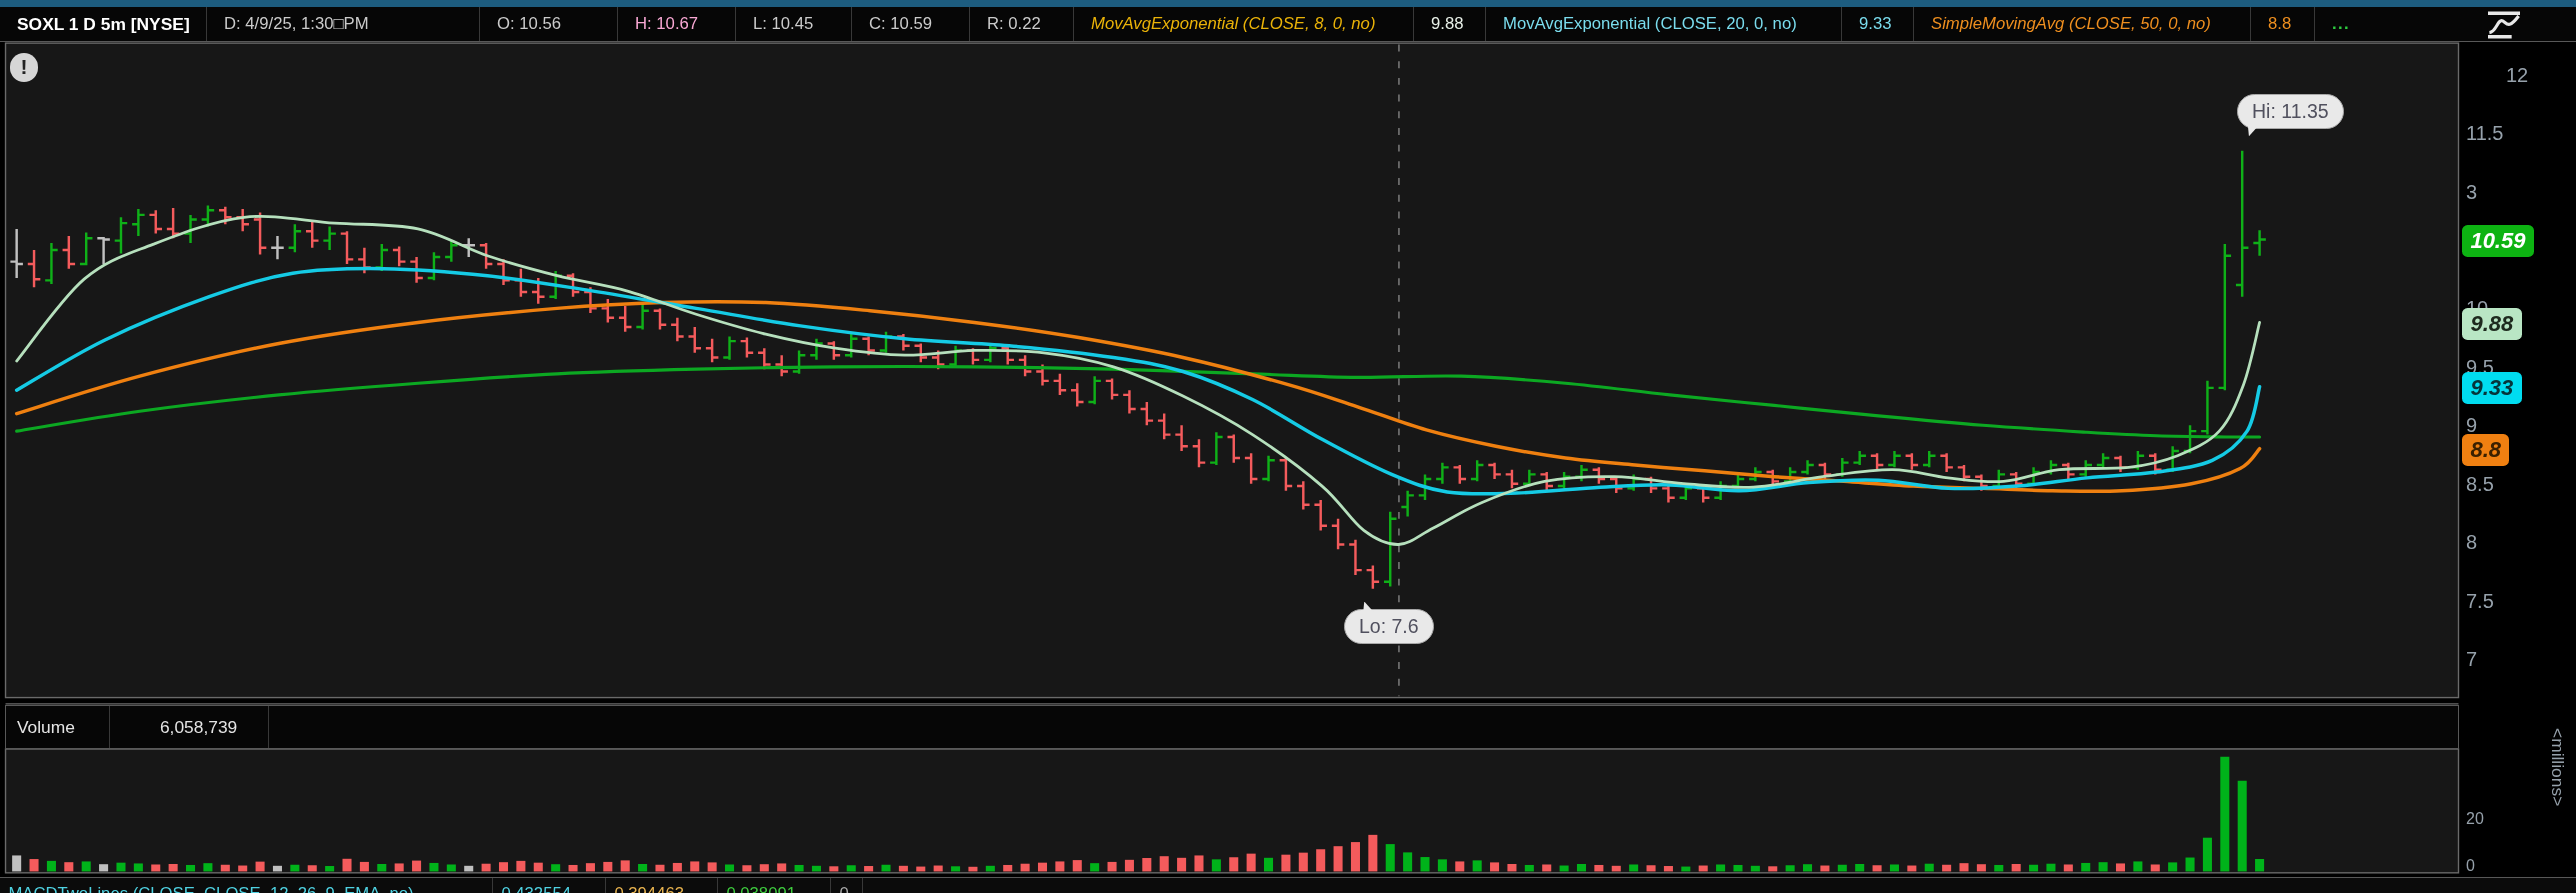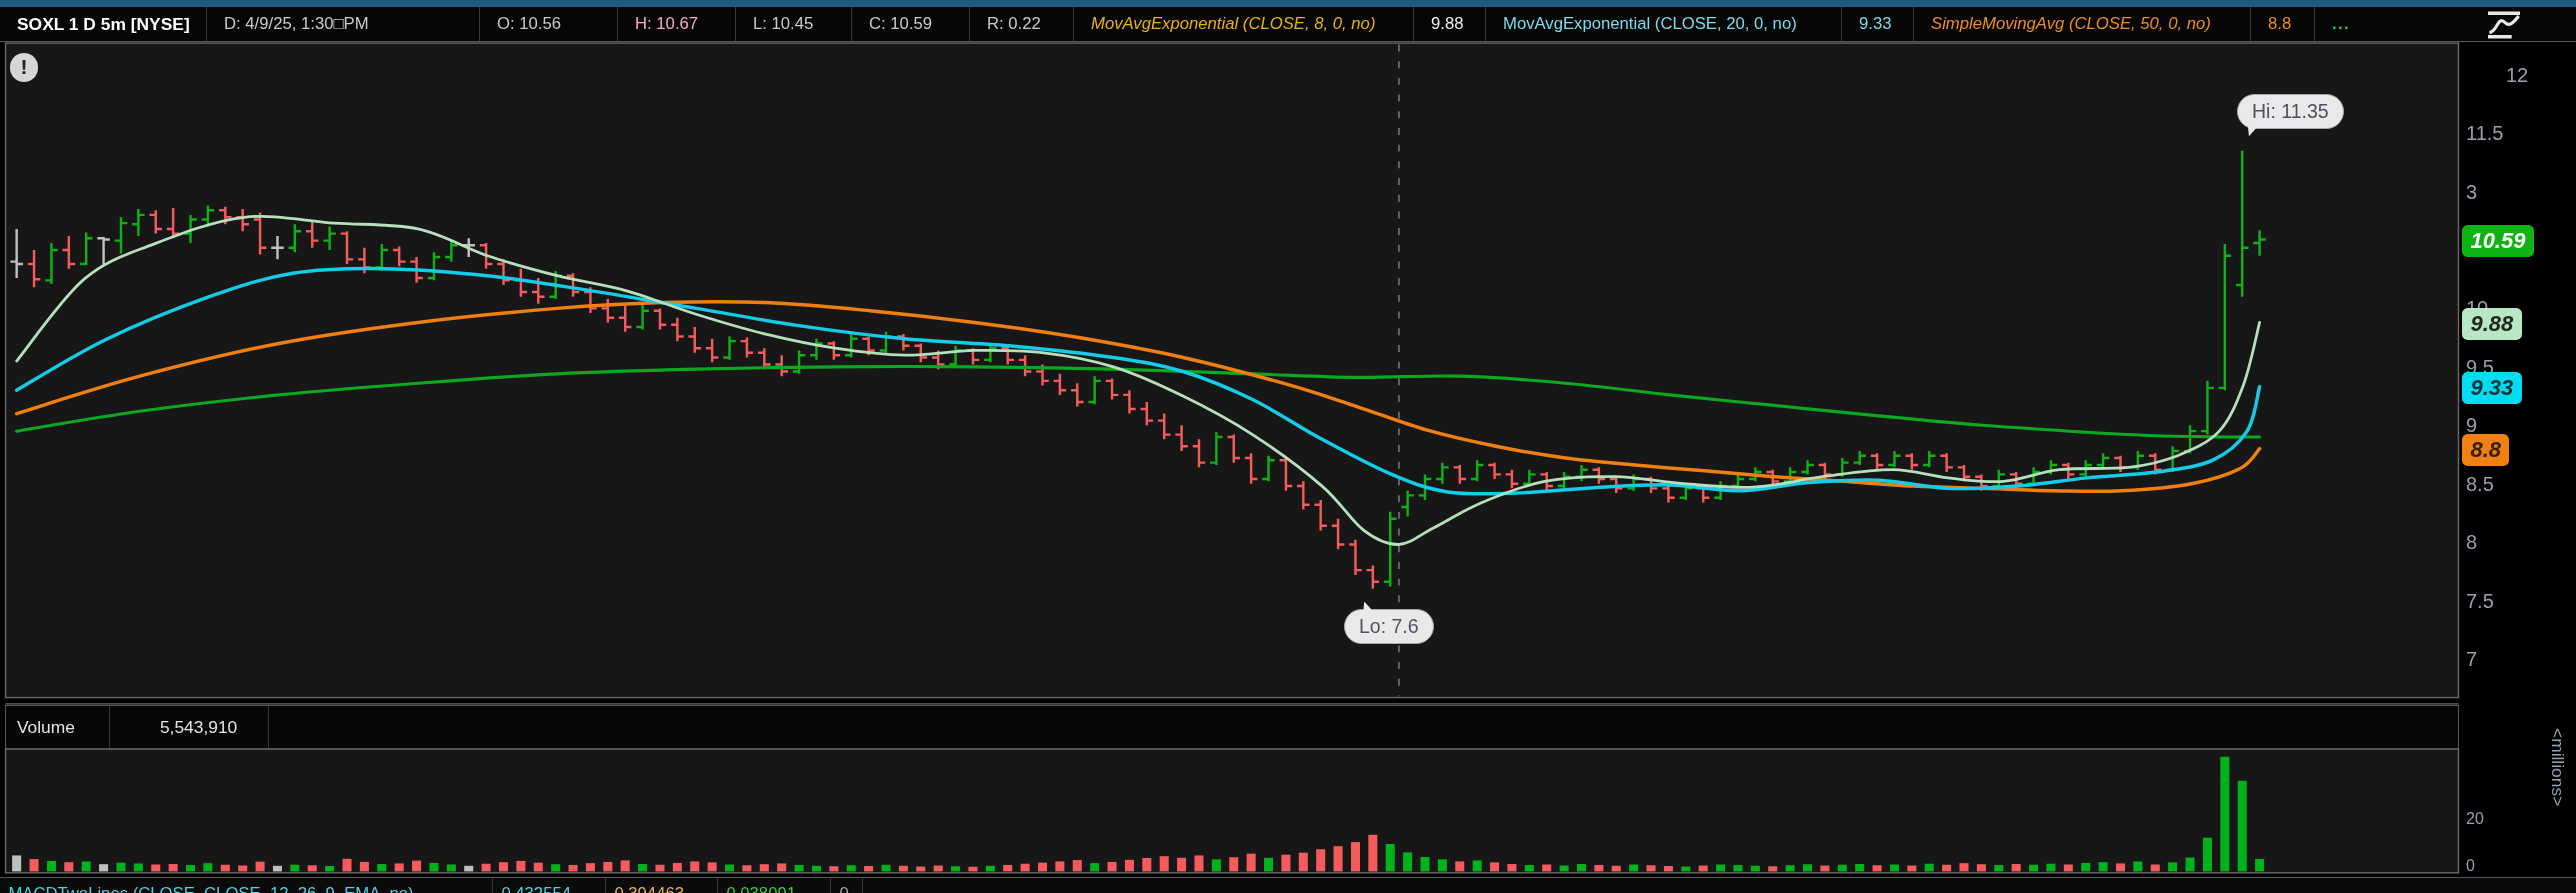--- a/index.html
+++ b/index.html
@@ -384,21 +384,21 @@
   <span>Hi: 11.35</span>
   <div class="tail"></div>
 </div>
 <div id="lo-bubble" class="bubble" style="left: 1344px; top: 609px;">
   <span>Lo: 7.6</span>
   <div class="tail"></div>
 </div>
 
 <div id="vol-header">
   <div class="vcell">Volume</div>
-  <div class="vcell">5,543,910</div>
+  <div class="vcell">6,058,739</div>
   <div class="vcell"></div>
 </div>
 
 <div id="millions-label">&lt;millions&gt;</div>
 
 <div id="bottom-row">
     <div class="bcell" style="color: rgb(79, 210, 226);">MACDTwoLines (CLOSE, CLOSE, 12, 26, 9, EMA, no)</div>
     <div class="bcell" style="color: rgb(79, 210, 226);">0.432554</div>
     <div class="bcell" style="color: rgb(232, 179, 79);">0.394463</div>
     <div class="bcell" style="color: rgb(62, 203, 62);">0.038091</div>

